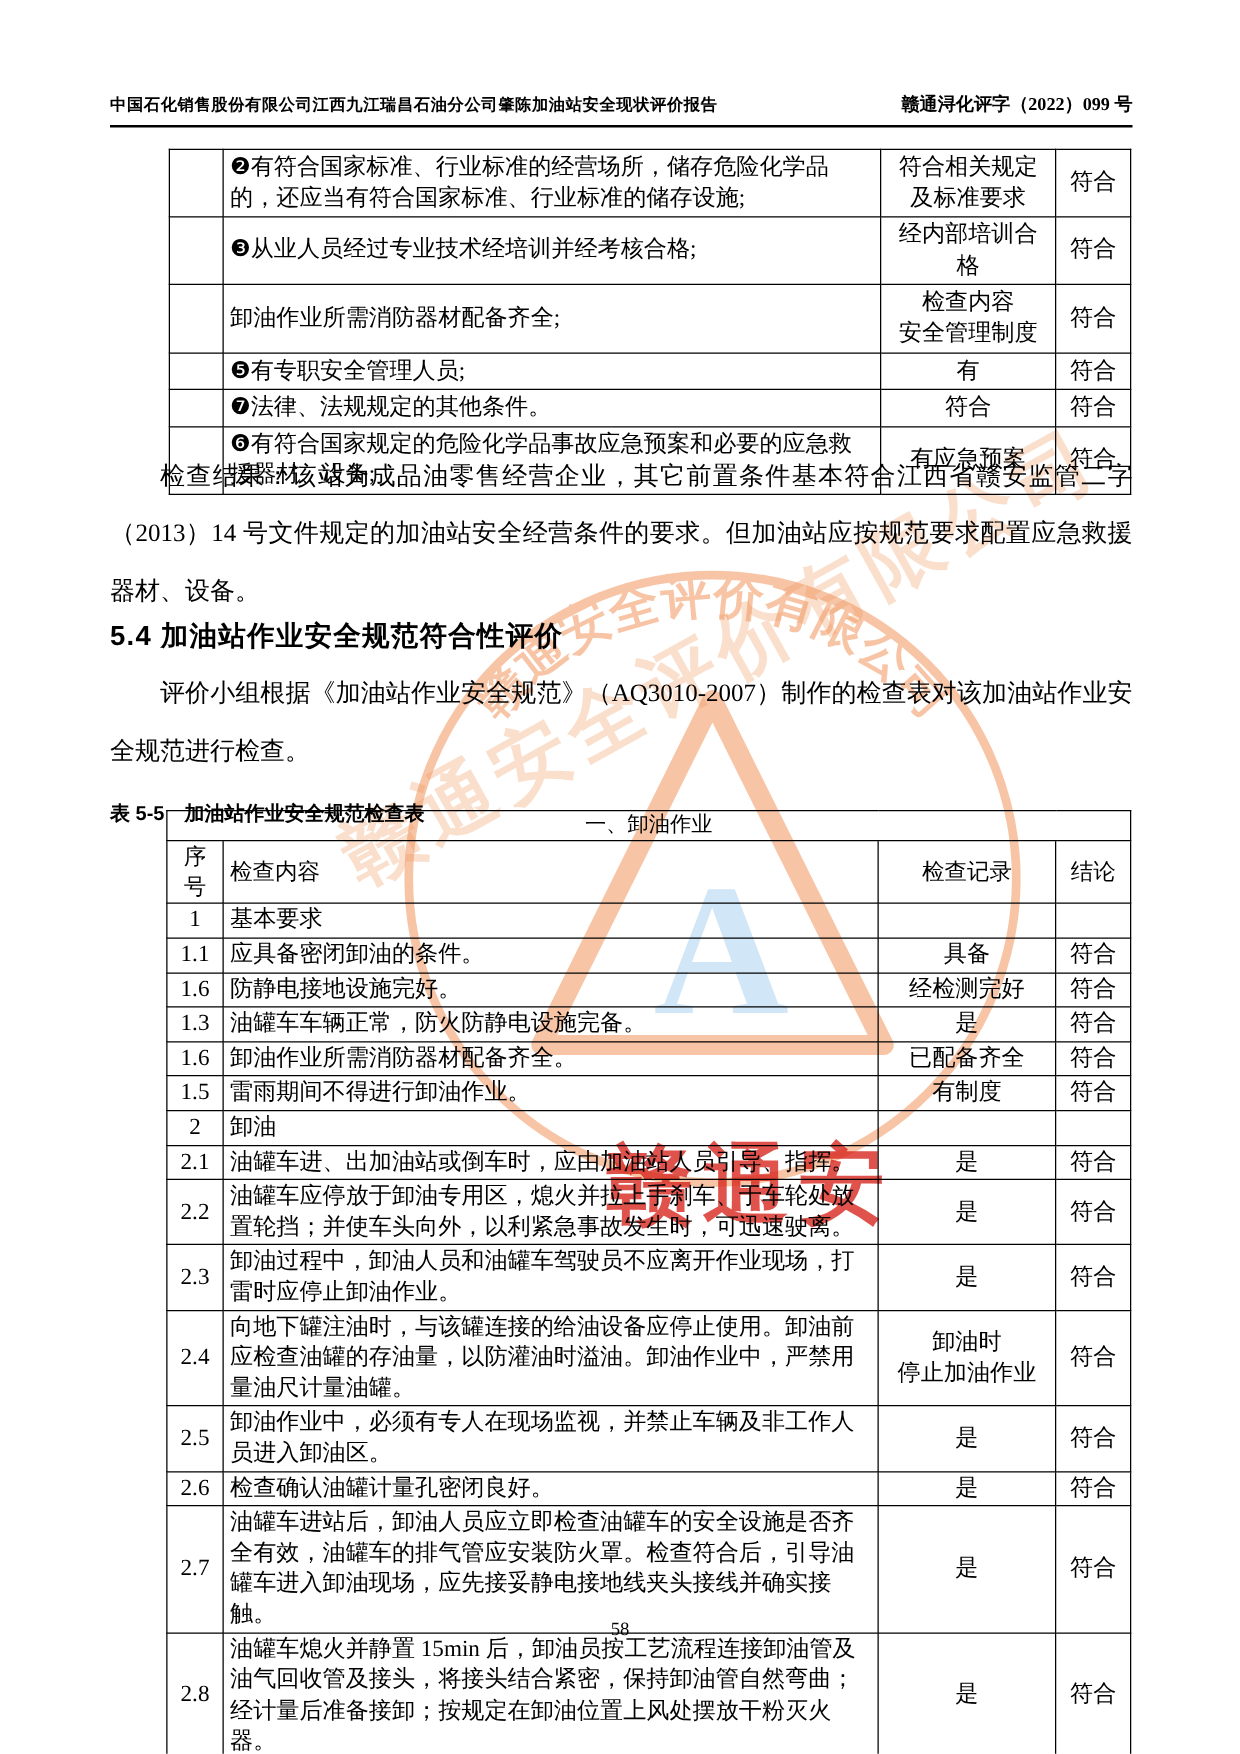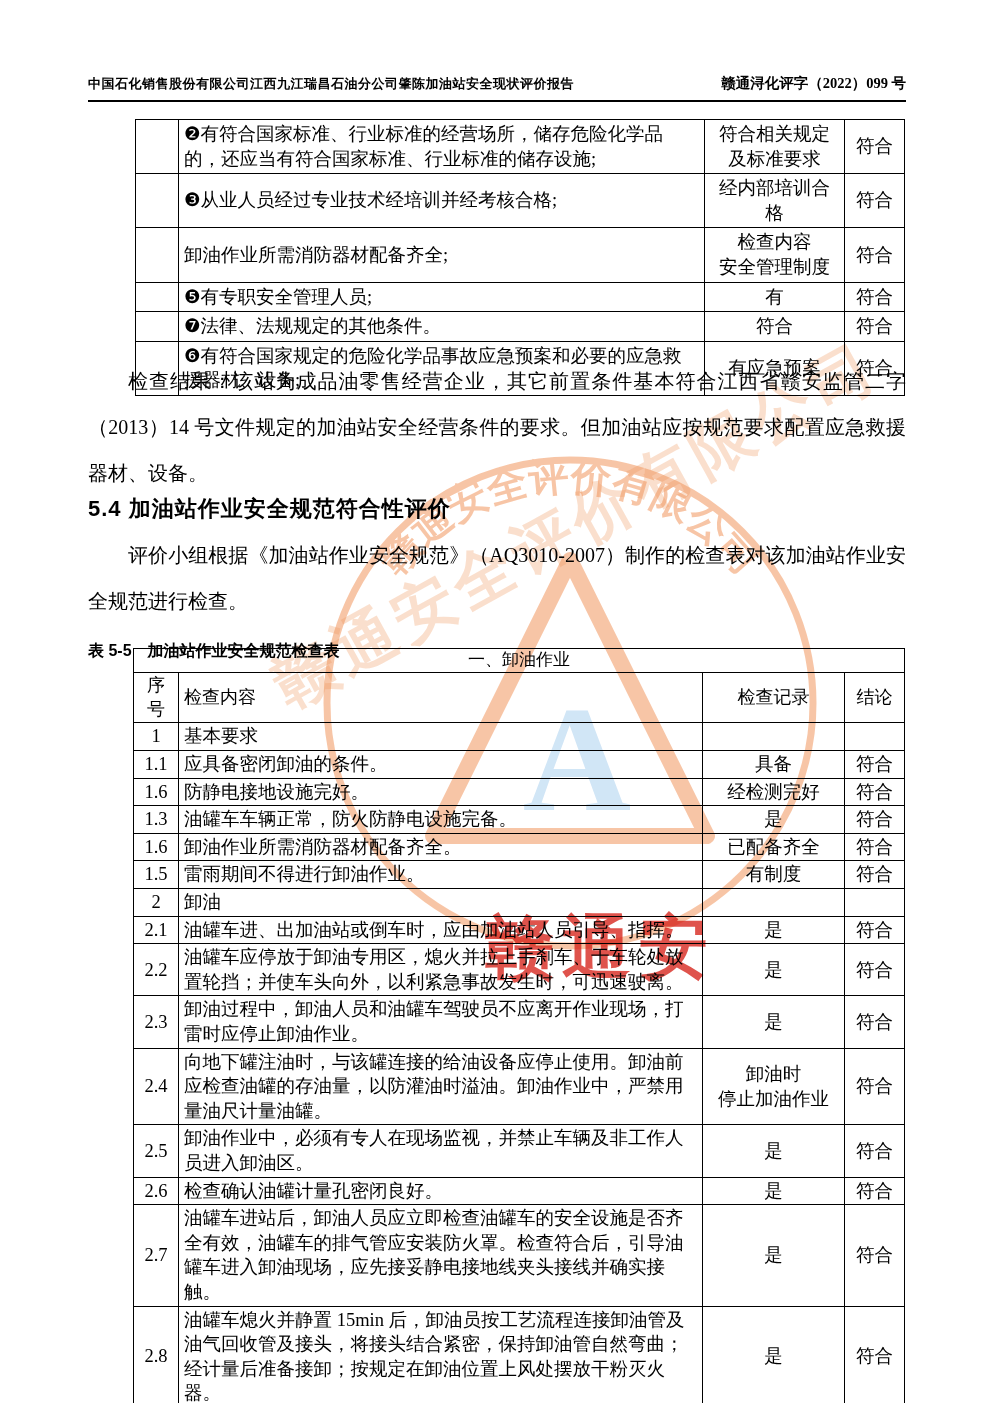--- a/index.html
+++ b/index.html
@@ -243,14 +243,15 @@
         <tr>
           <td class="ctr">2.8</td>
           <td>油罐车熄火并静置 15min 后，卸油员按工艺流程连接卸油管及油气回收管及接头，将接头结合紧密，保持卸油管自然弯曲；经计量后准备接卸；按规定在卸油位置上风处摆放干粉灭火器。</td>
           <td class="rec">是</td>
           <td class="ctr">符合</td>
         </tr>
       </tbody>
     </table>
   </div>
 
+  <div class="footer">58</div>
 
 </div>
 
 </body></html>

